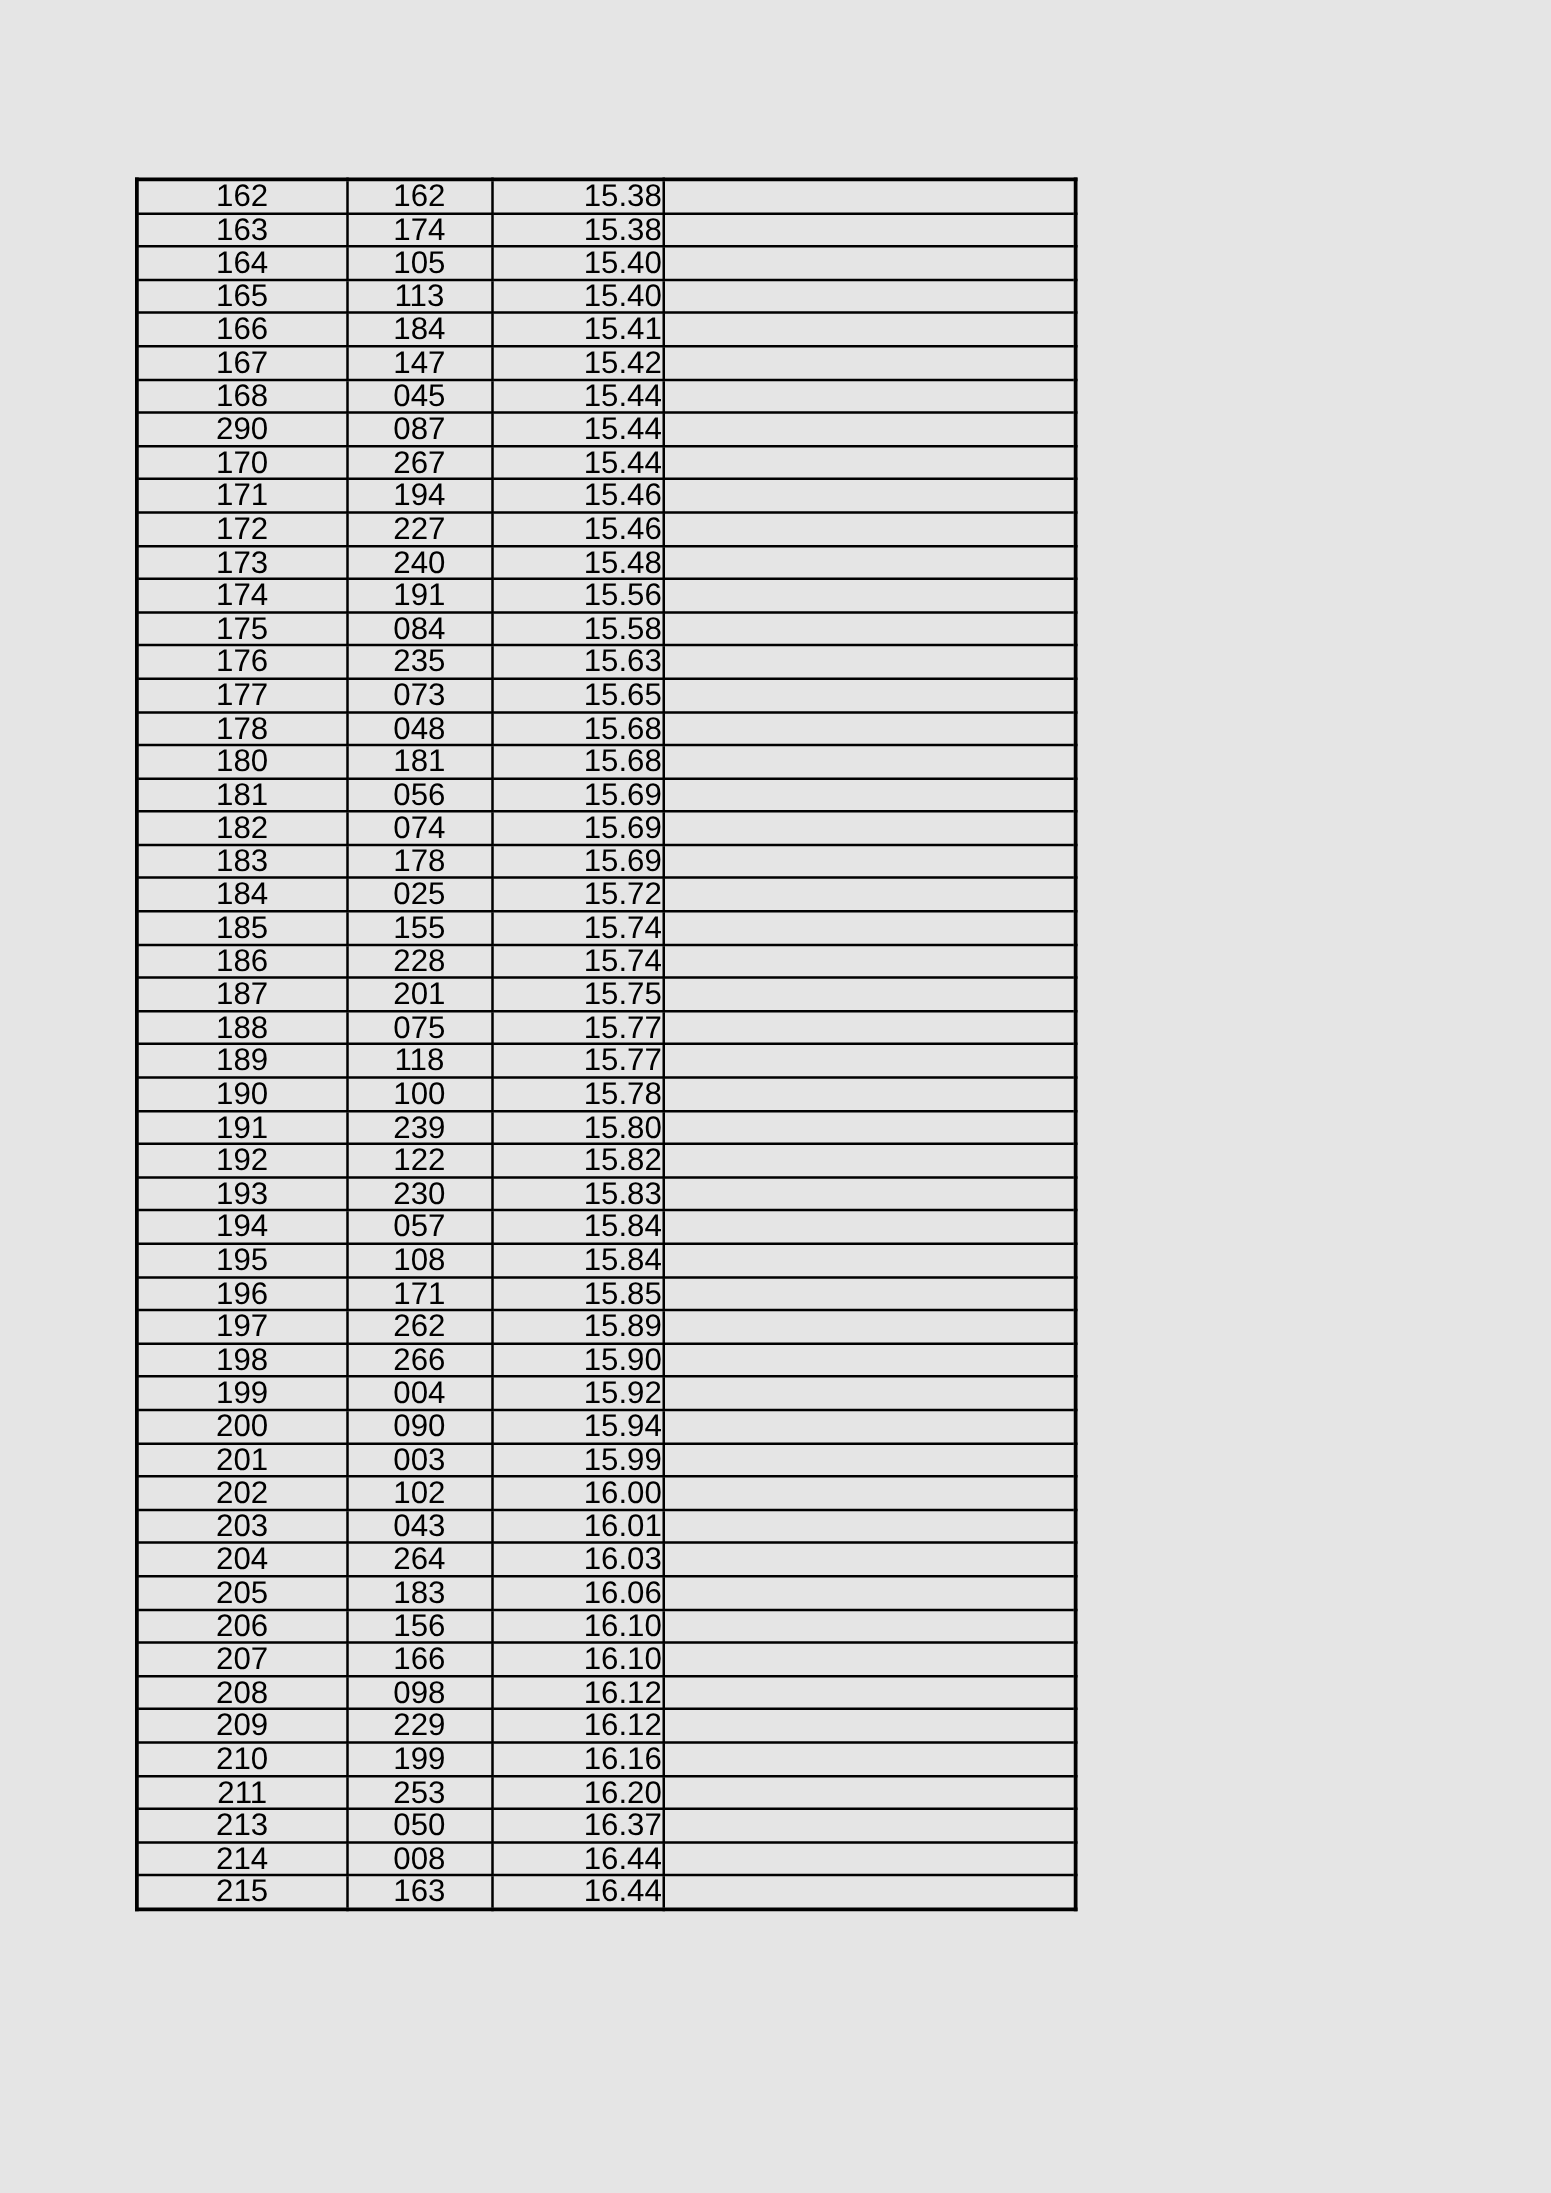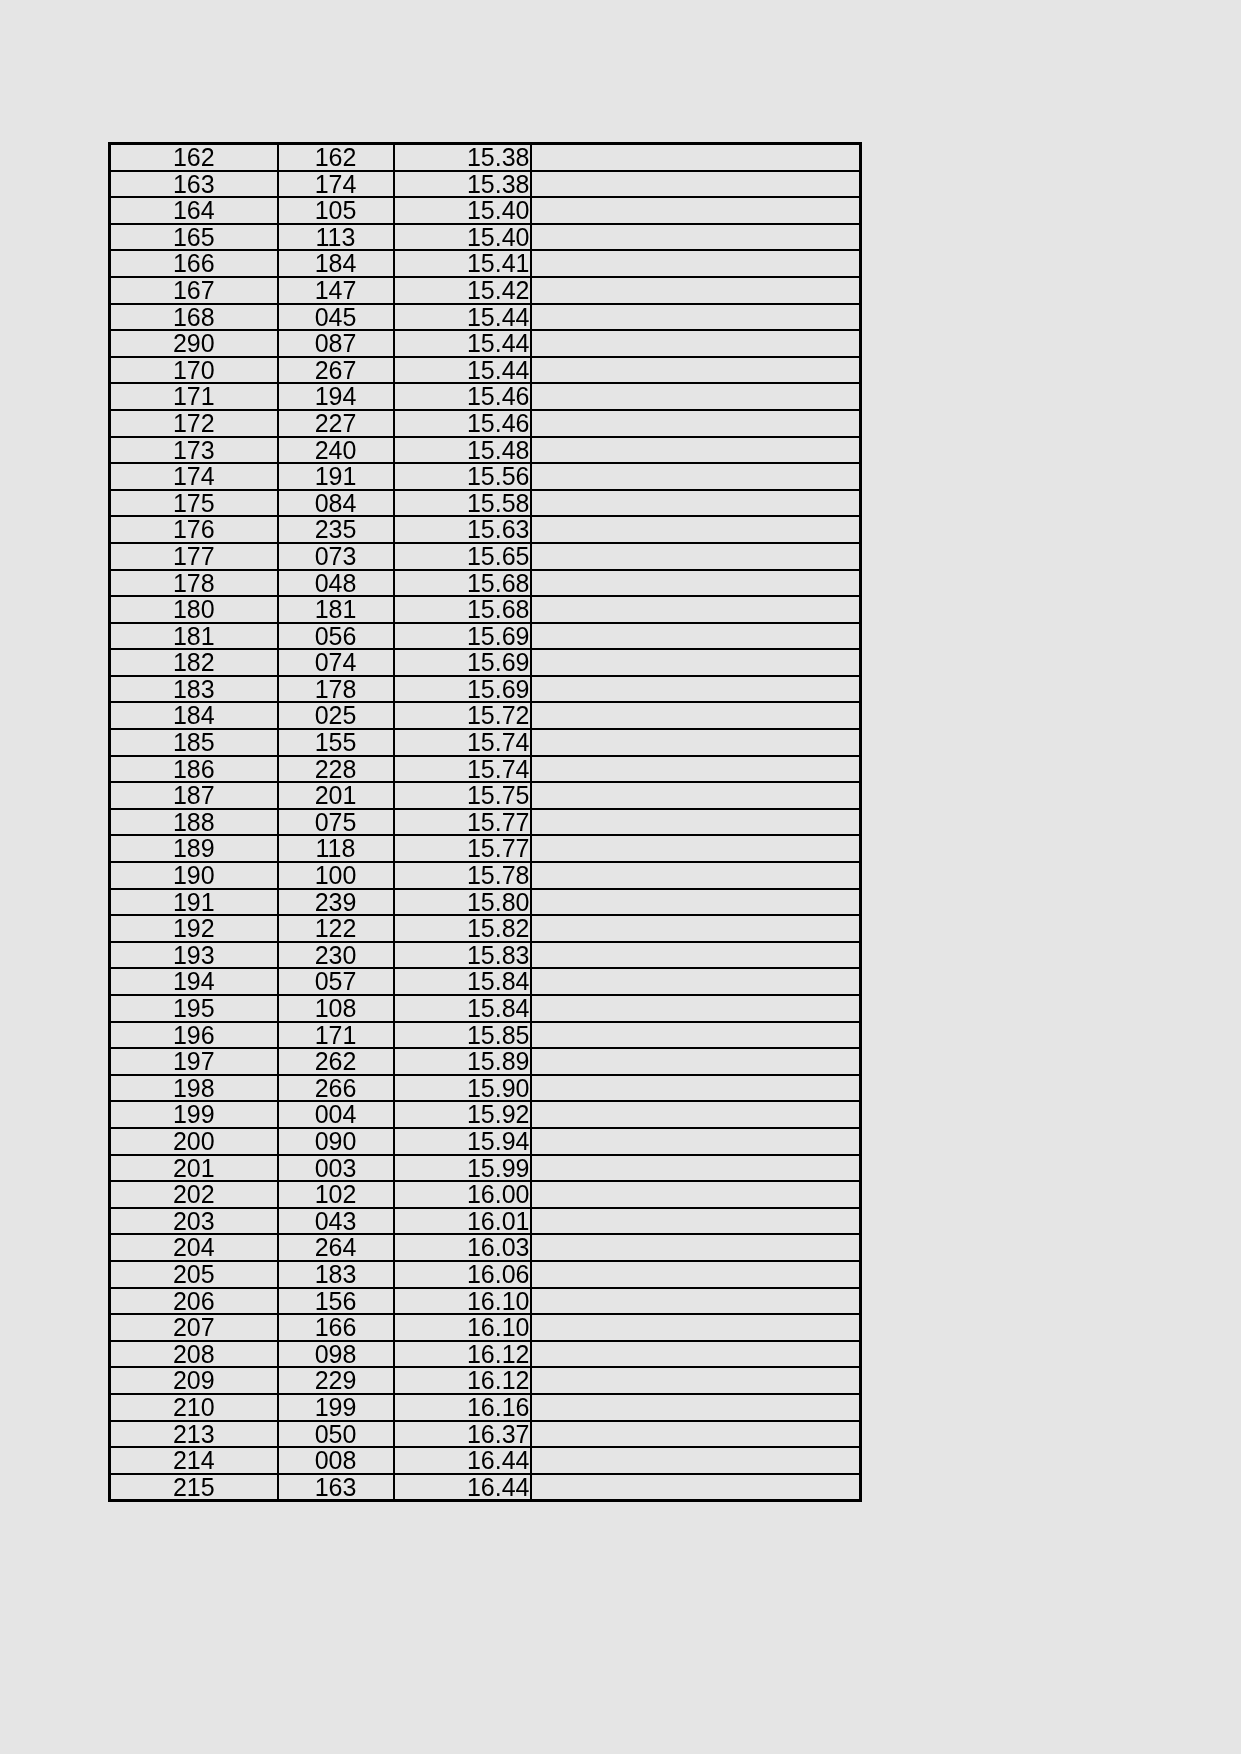--- a/index.html
+++ b/index.html
@@ -334,20 +334,26 @@
           <td class="col-time">16.12</td>
           <td class="col-blank"></td>
         </tr>
         <tr>
           <td class="col-rank">210</td>
           <td class="col-number">199</td>
           <td class="col-time">16.16</td>
           <td class="col-blank"></td>
         </tr>
         <tr>
+          <td class="col-rank">211</td>
+          <td class="col-number">253</td>
+          <td class="col-time">16.20</td>
+          <td class="col-blank"></td>
+        </tr>
+        <tr>
           <td class="col-rank">213</td>
           <td class="col-number">050</td>
           <td class="col-time">16.37</td>
           <td class="col-blank"></td>
         </tr>
         <tr>
           <td class="col-rank">214</td>
           <td class="col-number">008</td>
           <td class="col-time">16.44</td>
           <td class="col-blank"></td>

